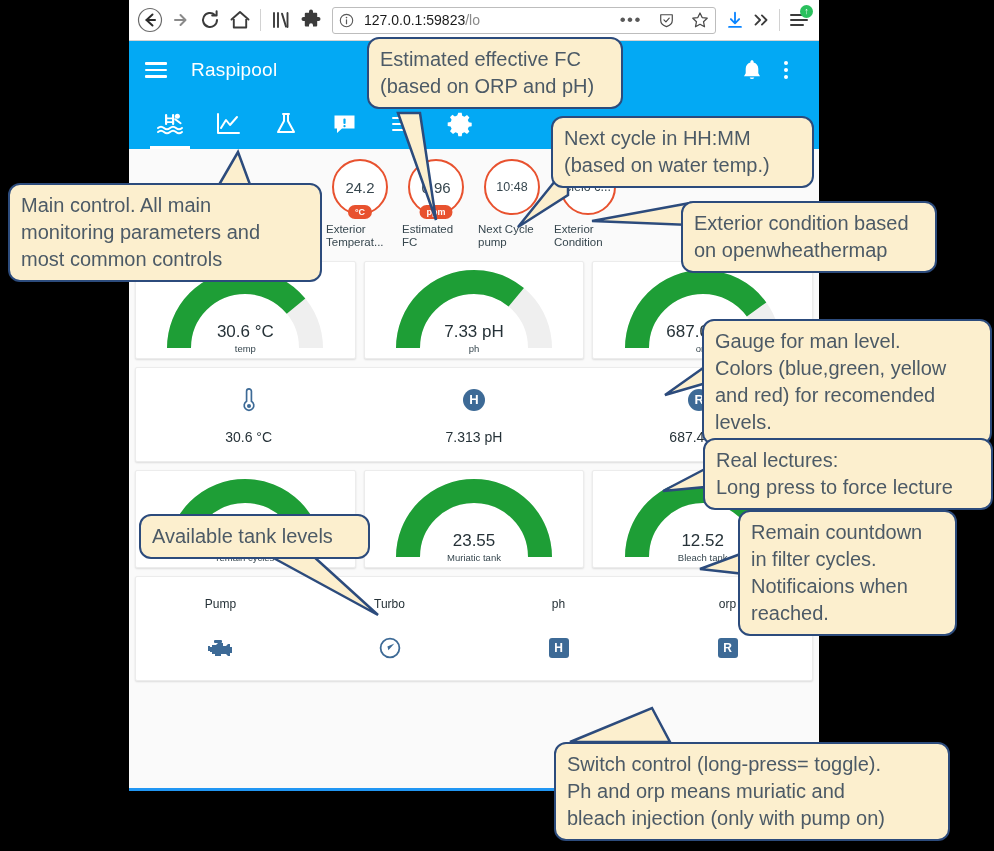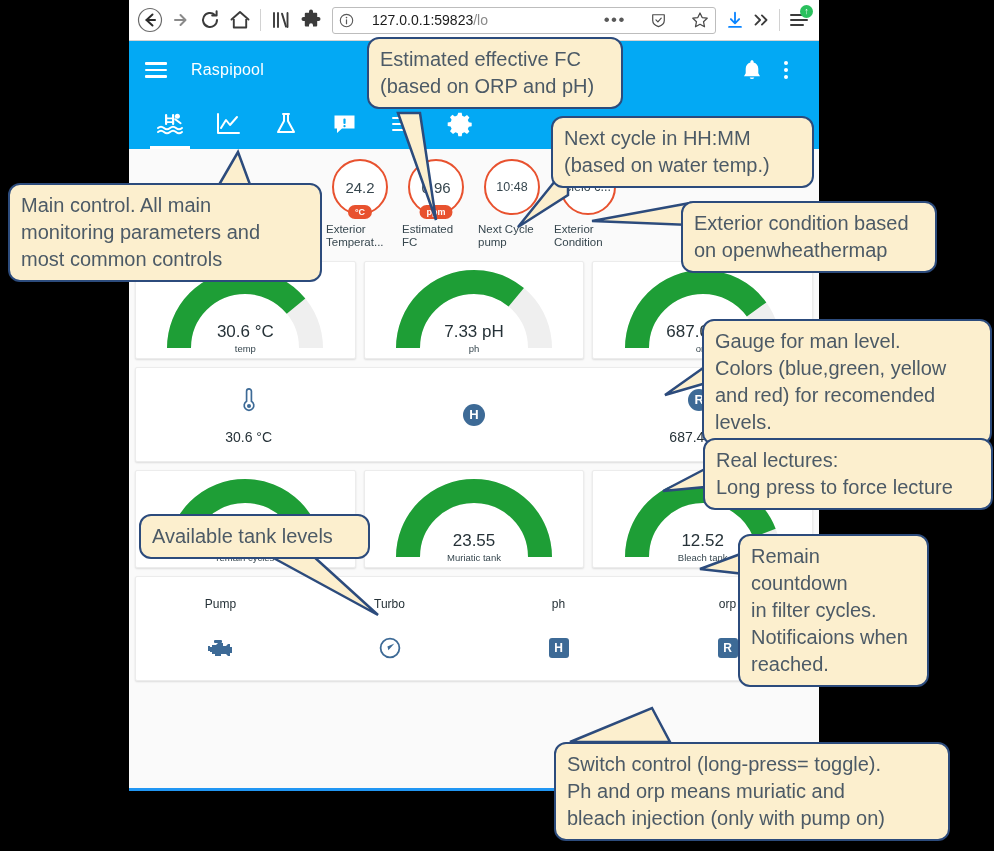--- a/index.html
+++ b/index.html
@@ -32,21 +32,21 @@
     color: #4a4a4a; font-size: 21px; line-height: 1;
   }
   .nav-btn.back { color: #2b2b2b; }
   .nav-btn.disabled { color: #9b9b9b; }
   .tb-sep { width: 1px; height: 22px; background: #d2d2d2; margin: 0 5px; }
   .urlbar {
     flex: 1; height: 27px; margin: 0 6px;
     border: 1px solid #bdbdbd; border-radius: 3px;
     background: #fff;
     display: flex; align-items: center;
-    padding: 0 6px; gap: 18px;
+    padding: 0 6px; gap: 10px;
     overflow: hidden;
   }
   .url-text {
     font-size: 14px; color: #1a1a1a;
     white-space: nowrap; overflow: hidden;
     flex: 1;
   }
   .url-text .dim { color: #8a8a8a; }
   .url-ico { color: #595959; font-size: 14px; display: flex; align-items: center; }
   .tb-right { display: flex; align-items: center; }
@@ -62,21 +62,21 @@
     font-size: 9px; line-height: 13px; text-align: center;
   }
 
   
   .app { position: relative; width: 100%; height: 750px; background: #fafafa; }
   .appbar {
     height: 58px; background: #03A9F4;
     display: flex; align-items: center; padding: 0 16px;
     color: #fff;
   }
-  .app-title { font-size: 16px; margin-left: 24px; letter-spacing: .2px; }
+  .app-title { font-size: 19px; margin-left: 24px; letter-spacing: .2px; }
   .appbar-spacer { flex: 1; }
   .appbar-icon { width: 34px; display:flex; align-items:center; justify-content:center; }
   .menu-icon span {
     display:block; width: 22px; height: 2.6px; background:#fff; margin: 4px 0; border-radius:1px;
   }
   .kebab span {
     display:block; width: 4px; height: 4px; background:#fff; border-radius:50%; margin: 2.6px 0;
   }
 
   .tabbar {
@@ -447,20 +447,21 @@
                 <path d="M8 2 a2.6 2.6 0 0 1 2.6 2.6 V15.4 a5.2 5.2 0 1 1 -5.2 0 V4.6 A2.6 2.6 0 0 1 8 2Z" fill="none" stroke="#3D6A96" stroke-width="1.8"></path>
                 <circle cx="8" cy="20.4" r="2.2" fill="#3D6A96"></circle>
               </svg>
           </div>
           <div class="reading-val">30.6 °C</div>
         </div>
         <div class="reading">
           <div class="reading-ico">
             <div class="reading-badge">H</div>
           </div>
+          <div class="reading-val">7.313 pH</div>
         </div>
         <div class="reading">
           <div class="reading-ico">
             <div class="reading-badge">R</div>
           </div>
           <div class="reading-val">687.4 mV</div>
         </div>
       </div>
 
       <div class="card-row">
@@ -602,21 +603,21 @@
   <div class="callout" style="left:702px;top:291px;width:290px;margin-top:28px;">Gauge for man level.
 Colors (blue,green, yellow
 and red) for recomended
 levels.</div>
 
   <div class="callout" style="left:703px;top:438px;width:290px;">Real lectures:
 Long press to force lecture</div>
 
   <div class="callout" style="left:139px;top:514px;width:231px;">Available tank levels</div>
 
-  <div class="callout" style="left:738px;top:534px;width:191px;">Remain countdown
+  <div class="callout" style="left:738px;top:510px;width:219px;">Remain countdown
 in filter cycles.
 Notificaions when
 reached.</div>
 
   <div class="callout" style="left:521px;top:742px;width:396px;margin-left:33px;">Switch control (long-press= toggle).
 Ph and orp means muriatic and
 bleach injection (only with pump on)</div>
 
 </div>
 

